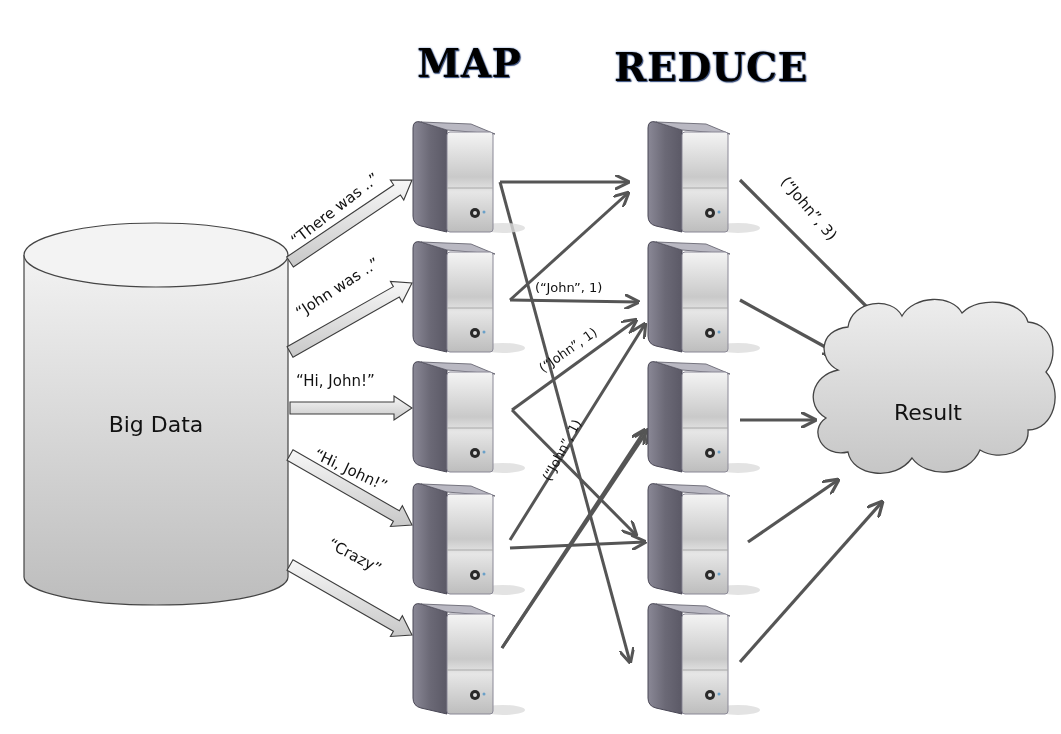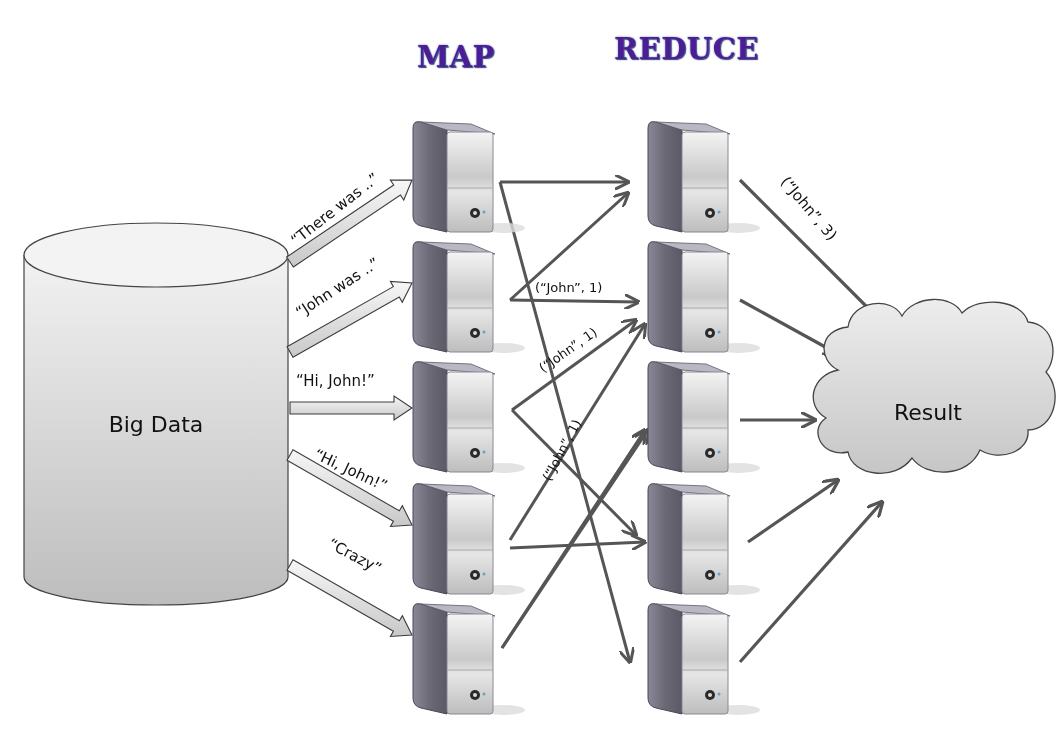--- a/index.html
+++ b/index.html
@@ -1,26 +1,26 @@
 <!DOCTYPE html>
 <html><head>
 <meta charset="utf-8">
 <style>
   html, body { margin: 0; padding: 0; background: #ffffff; }
   body { width: 1061px; height: 734px; position: relative; overflow: hidden; font-family: "Liberation Sans", sans-serif; }
   #diagram { position: absolute; left: 0; top: 0; width: 1061px; height: 734px; }
-  .stage-title { position: absolute; font-family: "DejaVu Serif", "Liberation Serif", serif; font-weight: bold; font-size: 29px; color: #4c1d95; text-shadow: 0 0 2px #5a7ab8, 1px 1px 1px #2c3f6a; letter-spacing: 0.5px; }
+  .stage-title { position: absolute; font-family: "DejaVu Serif", "Liberation Serif", serif; font-weight: bold; font-size: 39px; color: #000000; text-shadow: 0 0 2px #5a7ab8, 1px 1px 1px #2c3f6a; letter-spacing: 0.5px; }
   .node-label { font-family: "DejaVu Sans", sans-serif; fill: #111; }
   .edge-label { font-family: "DejaVu Sans", sans-serif; fill: #111; }
 </style>
 </head>
 <body>
 
 <div class="stage-title" style="left:417px; top:40px;">MAP</div>
-<div class="stage-title" style="left:614px; top:32px;">REDUCE</div>
+<div class="stage-title" style="left:614px; top:44px;">REDUCE</div>
 
 <svg id="diagram" width="1061" height="734" viewBox="0 0 1061 734" xmlns="http://www.w3.org/2000/svg">
   <defs>
     <linearGradient id="cylGrad" x1="0" y1="0" x2="0" y2="1">
       <stop offset="0" stop-color="#f2f2f2"></stop>
       <stop offset="1" stop-color="#bdbdbd"></stop>
     </linearGradient>
     <linearGradient id="cloudGrad" x1="0" y1="0" x2="0" y2="1">
       <stop offset="0" stop-color="#ededed"></stop>
       <stop offset="1" stop-color="#c6c6c6"></stop>

